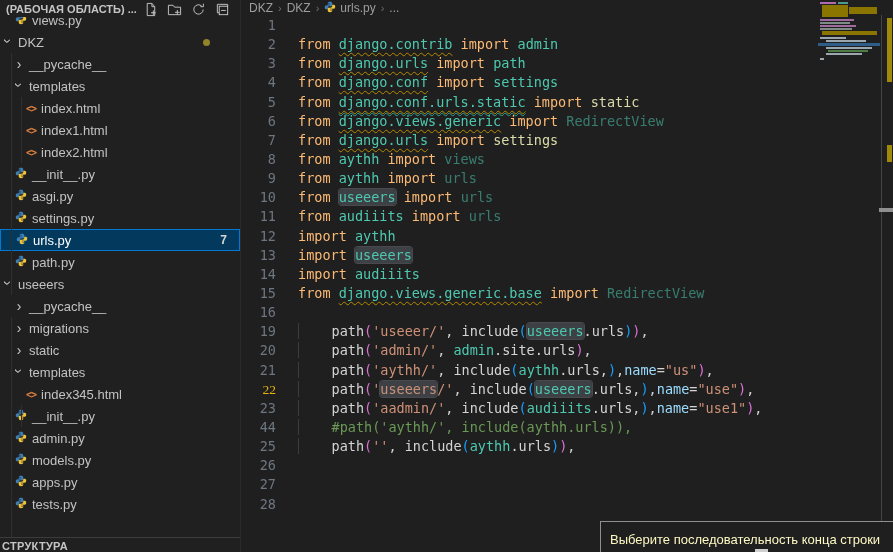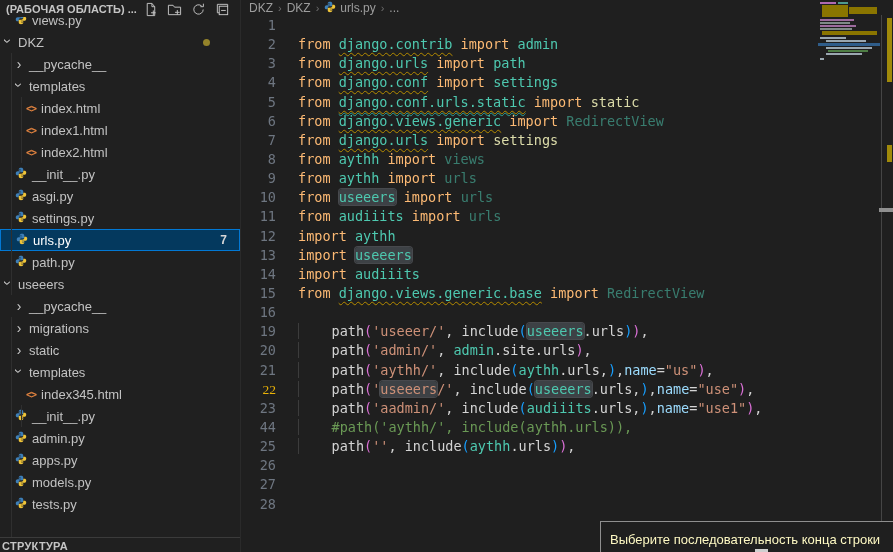--- a/index.html
+++ b/index.html
@@ -189,29 +189,29 @@
               <path fill="#f0c539" d="M8 15c2 0 3-.9 3-2.2V11H7.8v-.8h4.6c1.5 0 2.6-1.1 2.6-2.7S13.9 5 12.4 5H11v1.7C11 8.1 9.9 9 8.5 9H5v3.8C5 14.1 6 15 8 15zm1.4-1.6a.7.7 0 1 1 0-1.4.7.7 0 0 1 0 1.4z"></path>
             </svg></span>
           <span class="lbl">admin.py</span>
         </div>
         <div class="row">
           <span style="width:15px;flex:none;"></span>
           <span><svg class="pyicon" viewBox="0 0 16 16">
               <path fill="#3d7fb8" d="M8 1C6 1 5 1.9 5 3.2V5h3.2v.8H3.6C2.1 5.8 1 6.9 1 8.5S2.1 11 3.6 11H5V9.3C5 7.9 6.1 7 7.5 7H11V3.2C11 1.9 10 1 8 1zM6.6 2.6a.7.7 0 1 1 0 1.4.7.7 0 0 1 0-1.4z"></path>
               <path fill="#f0c539" d="M8 15c2 0 3-.9 3-2.2V11H7.8v-.8h4.6c1.5 0 2.6-1.1 2.6-2.7S13.9 5 12.4 5H11v1.7C11 8.1 9.9 9 8.5 9H5v3.8C5 14.1 6 15 8 15zm1.4-1.6a.7.7 0 1 1 0-1.4.7.7 0 0 1 0 1.4z"></path>
             </svg></span>
+          <span class="lbl">models.py</span>
+        </div>
+        <div class="row">
+          <span style="width:15px;flex:none;"></span>
+          <span><svg class="pyicon" viewBox="0 0 16 16">
+              <path fill="#3d7fb8" d="M8 1C6 1 5 1.9 5 3.2V5h3.2v.8H3.6C2.1 5.8 1 6.9 1 8.5S2.1 11 3.6 11H5V9.3C5 7.9 6.1 7 7.5 7H11V3.2C11 1.9 10 1 8 1zM6.6 2.6a.7.7 0 1 1 0 1.4.7.7 0 0 1 0-1.4z"></path>
+              <path fill="#f0c539" d="M8 15c2 0 3-.9 3-2.2V11H7.8v-.8h4.6c1.5 0 2.6-1.1 2.6-2.7S13.9 5 12.4 5H11v1.7C11 8.1 9.9 9 8.5 9H5v3.8C5 14.1 6 15 8 15zm1.4-1.6a.7.7 0 1 1 0-1.4.7.7 0 0 1 0 1.4z"></path>
+            </svg></span>
           <span class="lbl">apps.py</span>
-        </div>
-        <div class="row">
-          <span style="width:15px;flex:none;"></span>
-          <span><svg class="pyicon" viewBox="0 0 16 16">
-              <path fill="#3d7fb8" d="M8 1C6 1 5 1.9 5 3.2V5h3.2v.8H3.6C2.1 5.8 1 6.9 1 8.5S2.1 11 3.6 11H5V9.3C5 7.9 6.1 7 7.5 7H11V3.2C11 1.9 10 1 8 1zM6.6 2.6a.7.7 0 1 1 0 1.4.7.7 0 0 1 0-1.4z"></path>
-              <path fill="#f0c539" d="M8 15c2 0 3-.9 3-2.2V11H7.8v-.8h4.6c1.5 0 2.6-1.1 2.6-2.7S13.9 5 12.4 5H11v1.7C11 8.1 9.9 9 8.5 9H5v3.8C5 14.1 6 15 8 15zm1.4-1.6a.7.7 0 1 1 0-1.4.7.7 0 0 1 0 1.4z"></path>
-            </svg></span>
-          <span class="lbl">models.py</span>
         </div>
         <div class="row">
           <span style="width:15px;flex:none;"></span>
           <span><svg class="pyicon" viewBox="0 0 16 16">
               <path fill="#3d7fb8" d="M8 1C6 1 5 1.9 5 3.2V5h3.2v.8H3.6C2.1 5.8 1 6.9 1 8.5S2.1 11 3.6 11H5V9.3C5 7.9 6.1 7 7.5 7H11V3.2C11 1.9 10 1 8 1zM6.6 2.6a.7.7 0 1 1 0 1.4.7.7 0 0 1 0-1.4z"></path>
               <path fill="#f0c539" d="M8 15c2 0 3-.9 3-2.2V11H7.8v-.8h4.6c1.5 0 2.6-1.1 2.6-2.7S13.9 5 12.4 5H11v1.7C11 8.1 9.9 9 8.5 9H5v3.8C5 14.1 6 15 8 15zm1.4-1.6a.7.7 0 1 1 0-1.4.7.7 0 0 1 0 1.4z"></path>
             </svg></span>
           <span class="lbl">tests.py</span>
         </div>
       </div>

